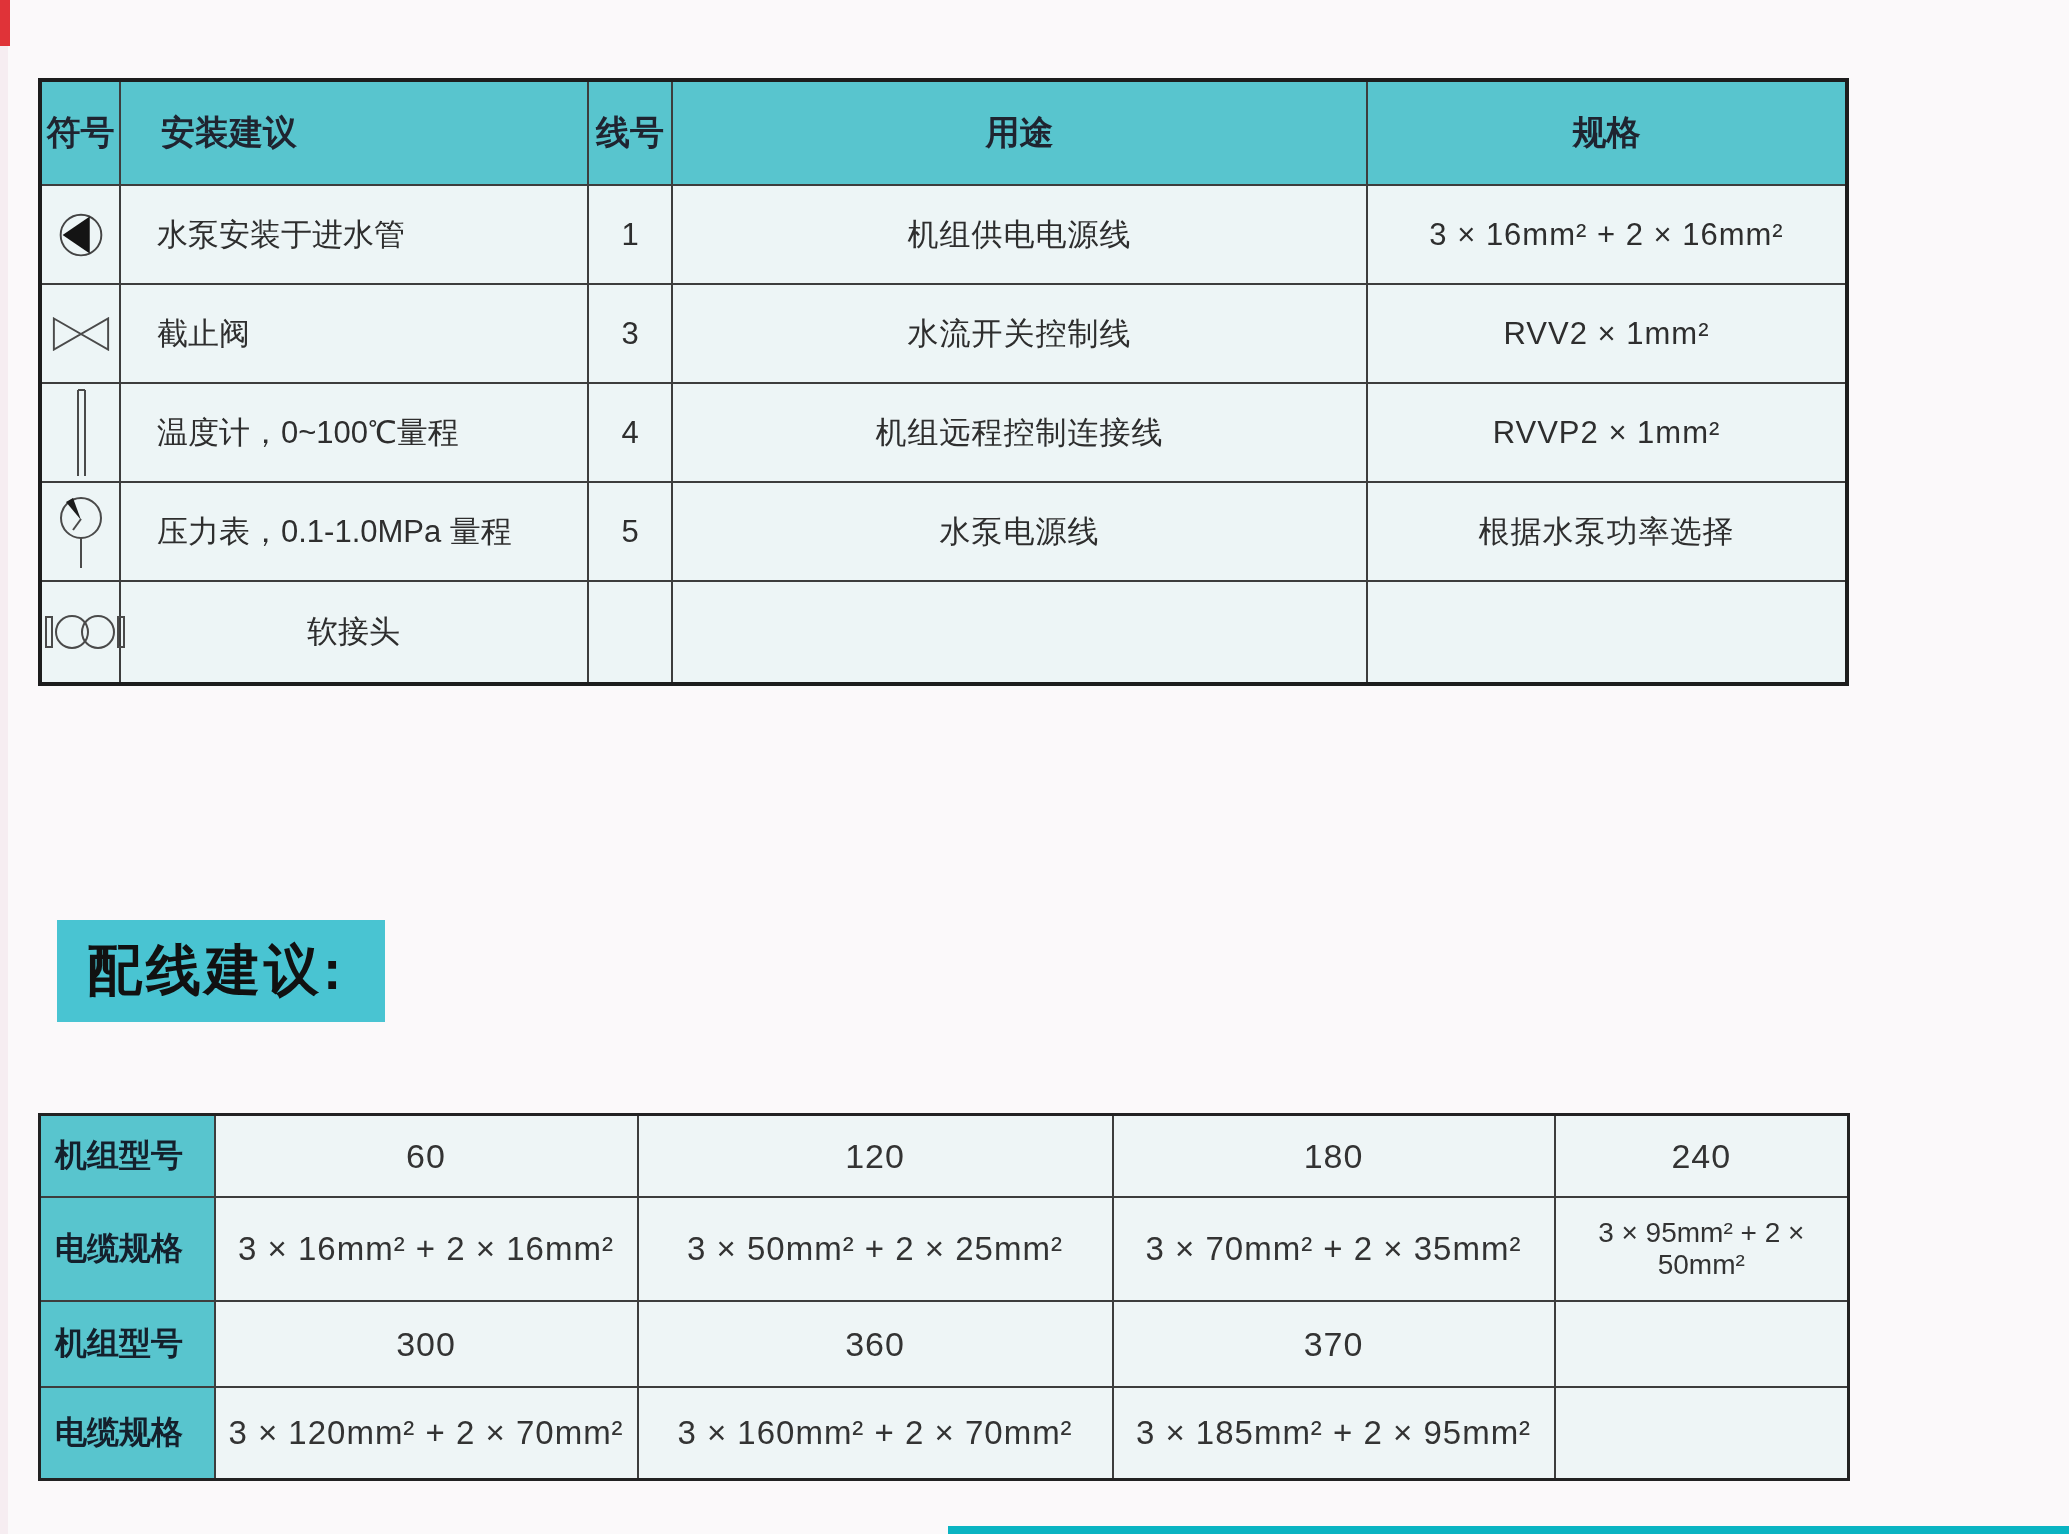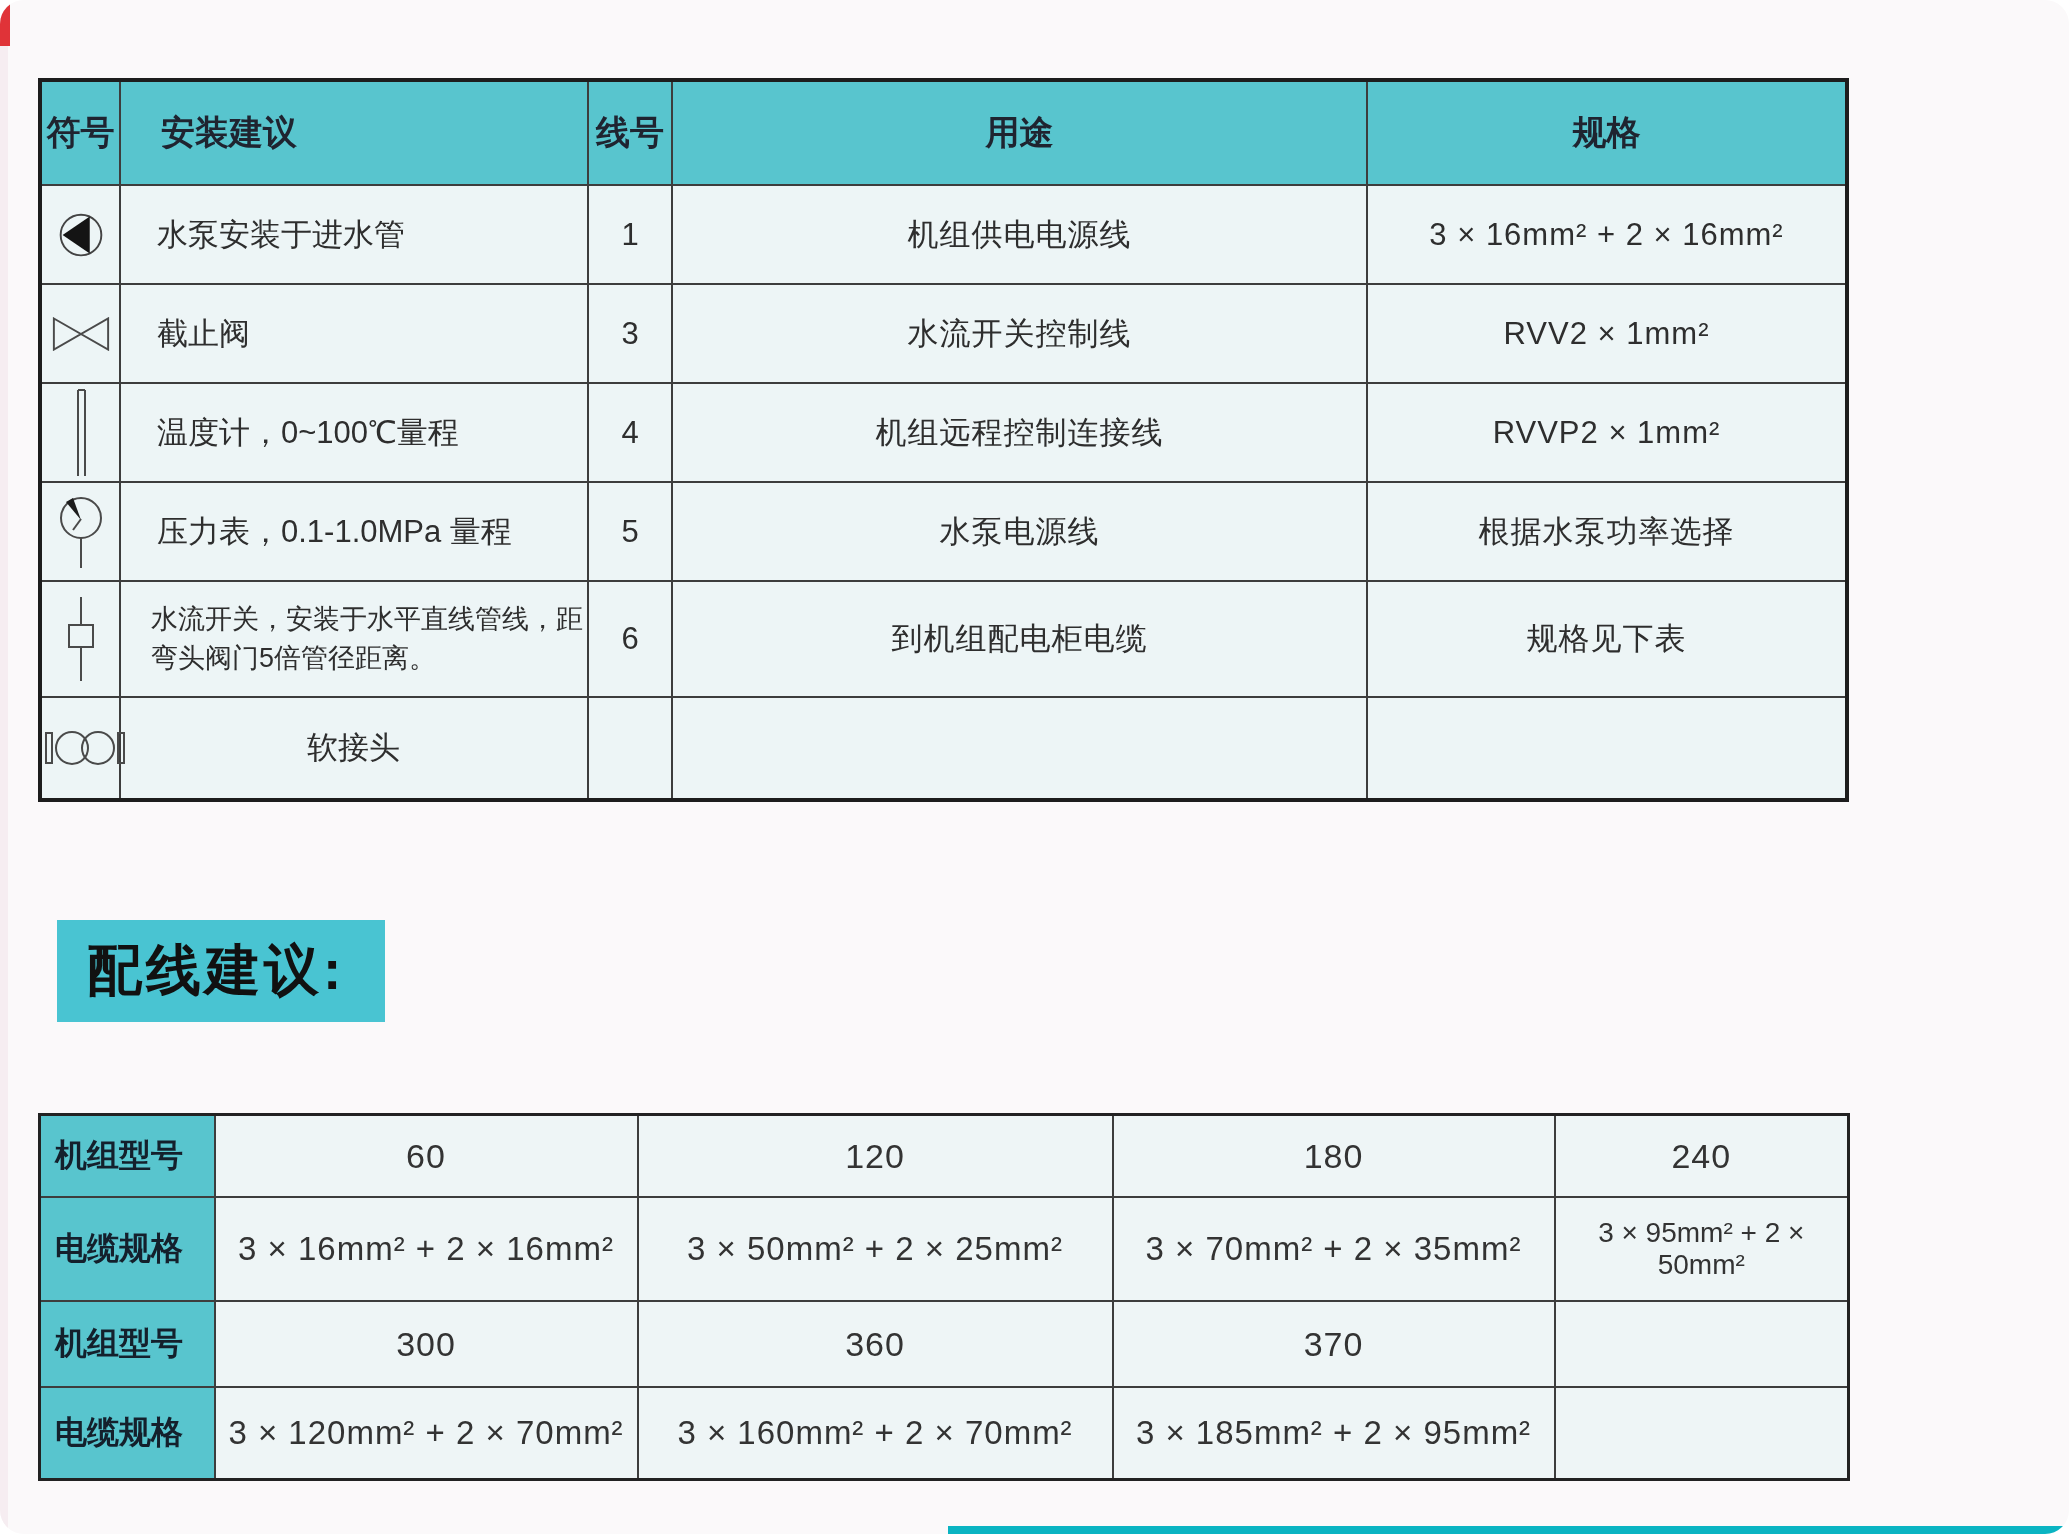--- a/index.html
+++ b/index.html
@@ -3,21 +3,20 @@
 <meta charset="utf-8">
 <style>
   html,body{margin:0;padding:0;}
   .page{
     position:relative;
     width:2069px;height:1534px;
     background:#fbf9fa;
     font-family:"Liberation Sans", sans-serif;
     overflow:hidden;
     color:#2e2e2e;
-    border-radius:24px;
   }
   
   .artifact-red{position:absolute;left:0;top:0;width:10px;height:46px;background:#e03338;}
   .artifact-teal{position:absolute;left:948px;top:1526px;width:1121px;height:8px;background:#0ab4c2;}
   .artifact-left{position:absolute;left:0;top:0;width:8px;height:1534px;background:#f6edf1;}
 
   table{border-collapse:collapse;table-layout:fixed;}
 
   
   .t1{
@@ -143,36 +142,20 @@
             <circle cx="28" cy="26" r="20" fill="none" stroke="#4a4a4a" stroke-width="2"></circle>
             <polygon points="28,28 13,10 20,6" fill="#1c1c1c"></polygon>
             <line x1="28" y1="27" x2="20" y2="38" stroke="#4a4a4a" stroke-width="2"></line>
             <line x1="28" y1="46" x2="28" y2="76" stroke="#4a4a4a" stroke-width="2"></line>
           </svg>
         </td>
         <td class="c-install">压力表，0.1-1.0MPa 量程</td>
         <td>5</td>
         <td class="c-use">水泵电源线</td>
         <td class="c-spec">根据水泵功率选择</td>
-      </tr>
-      <tr class="r6">
-        <td>
-          <svg class="sym" width="48" height="92" viewBox="0 0 48 92">
-            <g fill="none" stroke="#4a4a4a" stroke-width="2">
-              <line x1="24" y1="4" x2="24" y2="32"></line>
-              <rect x="12" y="32" width="24" height="22"></rect>
-              <line x1="24" y1="54" x2="24" y2="88"></line>
-            </g>
-          </svg>
-        </td>
-        <td class="c-install">水流开关，安装于水平直线管线，距
-弯头阀门5倍管径距离。</td>
-        <td>6</td>
-        <td class="c-use">到机组配电柜电缆</td>
-        <td class="c-spec">规格见下表</td>
       </tr>
       <tr class="r7">
         <td>
           <svg class="sym" width="84" height="56" viewBox="0 0 84 56">
             <g fill="none" stroke="#4a4a4a" stroke-width="2">
               <rect x="3" y="13" width="6" height="30"></rect>
               <rect x="75" y="13" width="6" height="30"></rect>
               <circle cx="29" cy="28" r="16"></circle>
               <circle cx="55" cy="28" r="16"></circle>
             </g>

